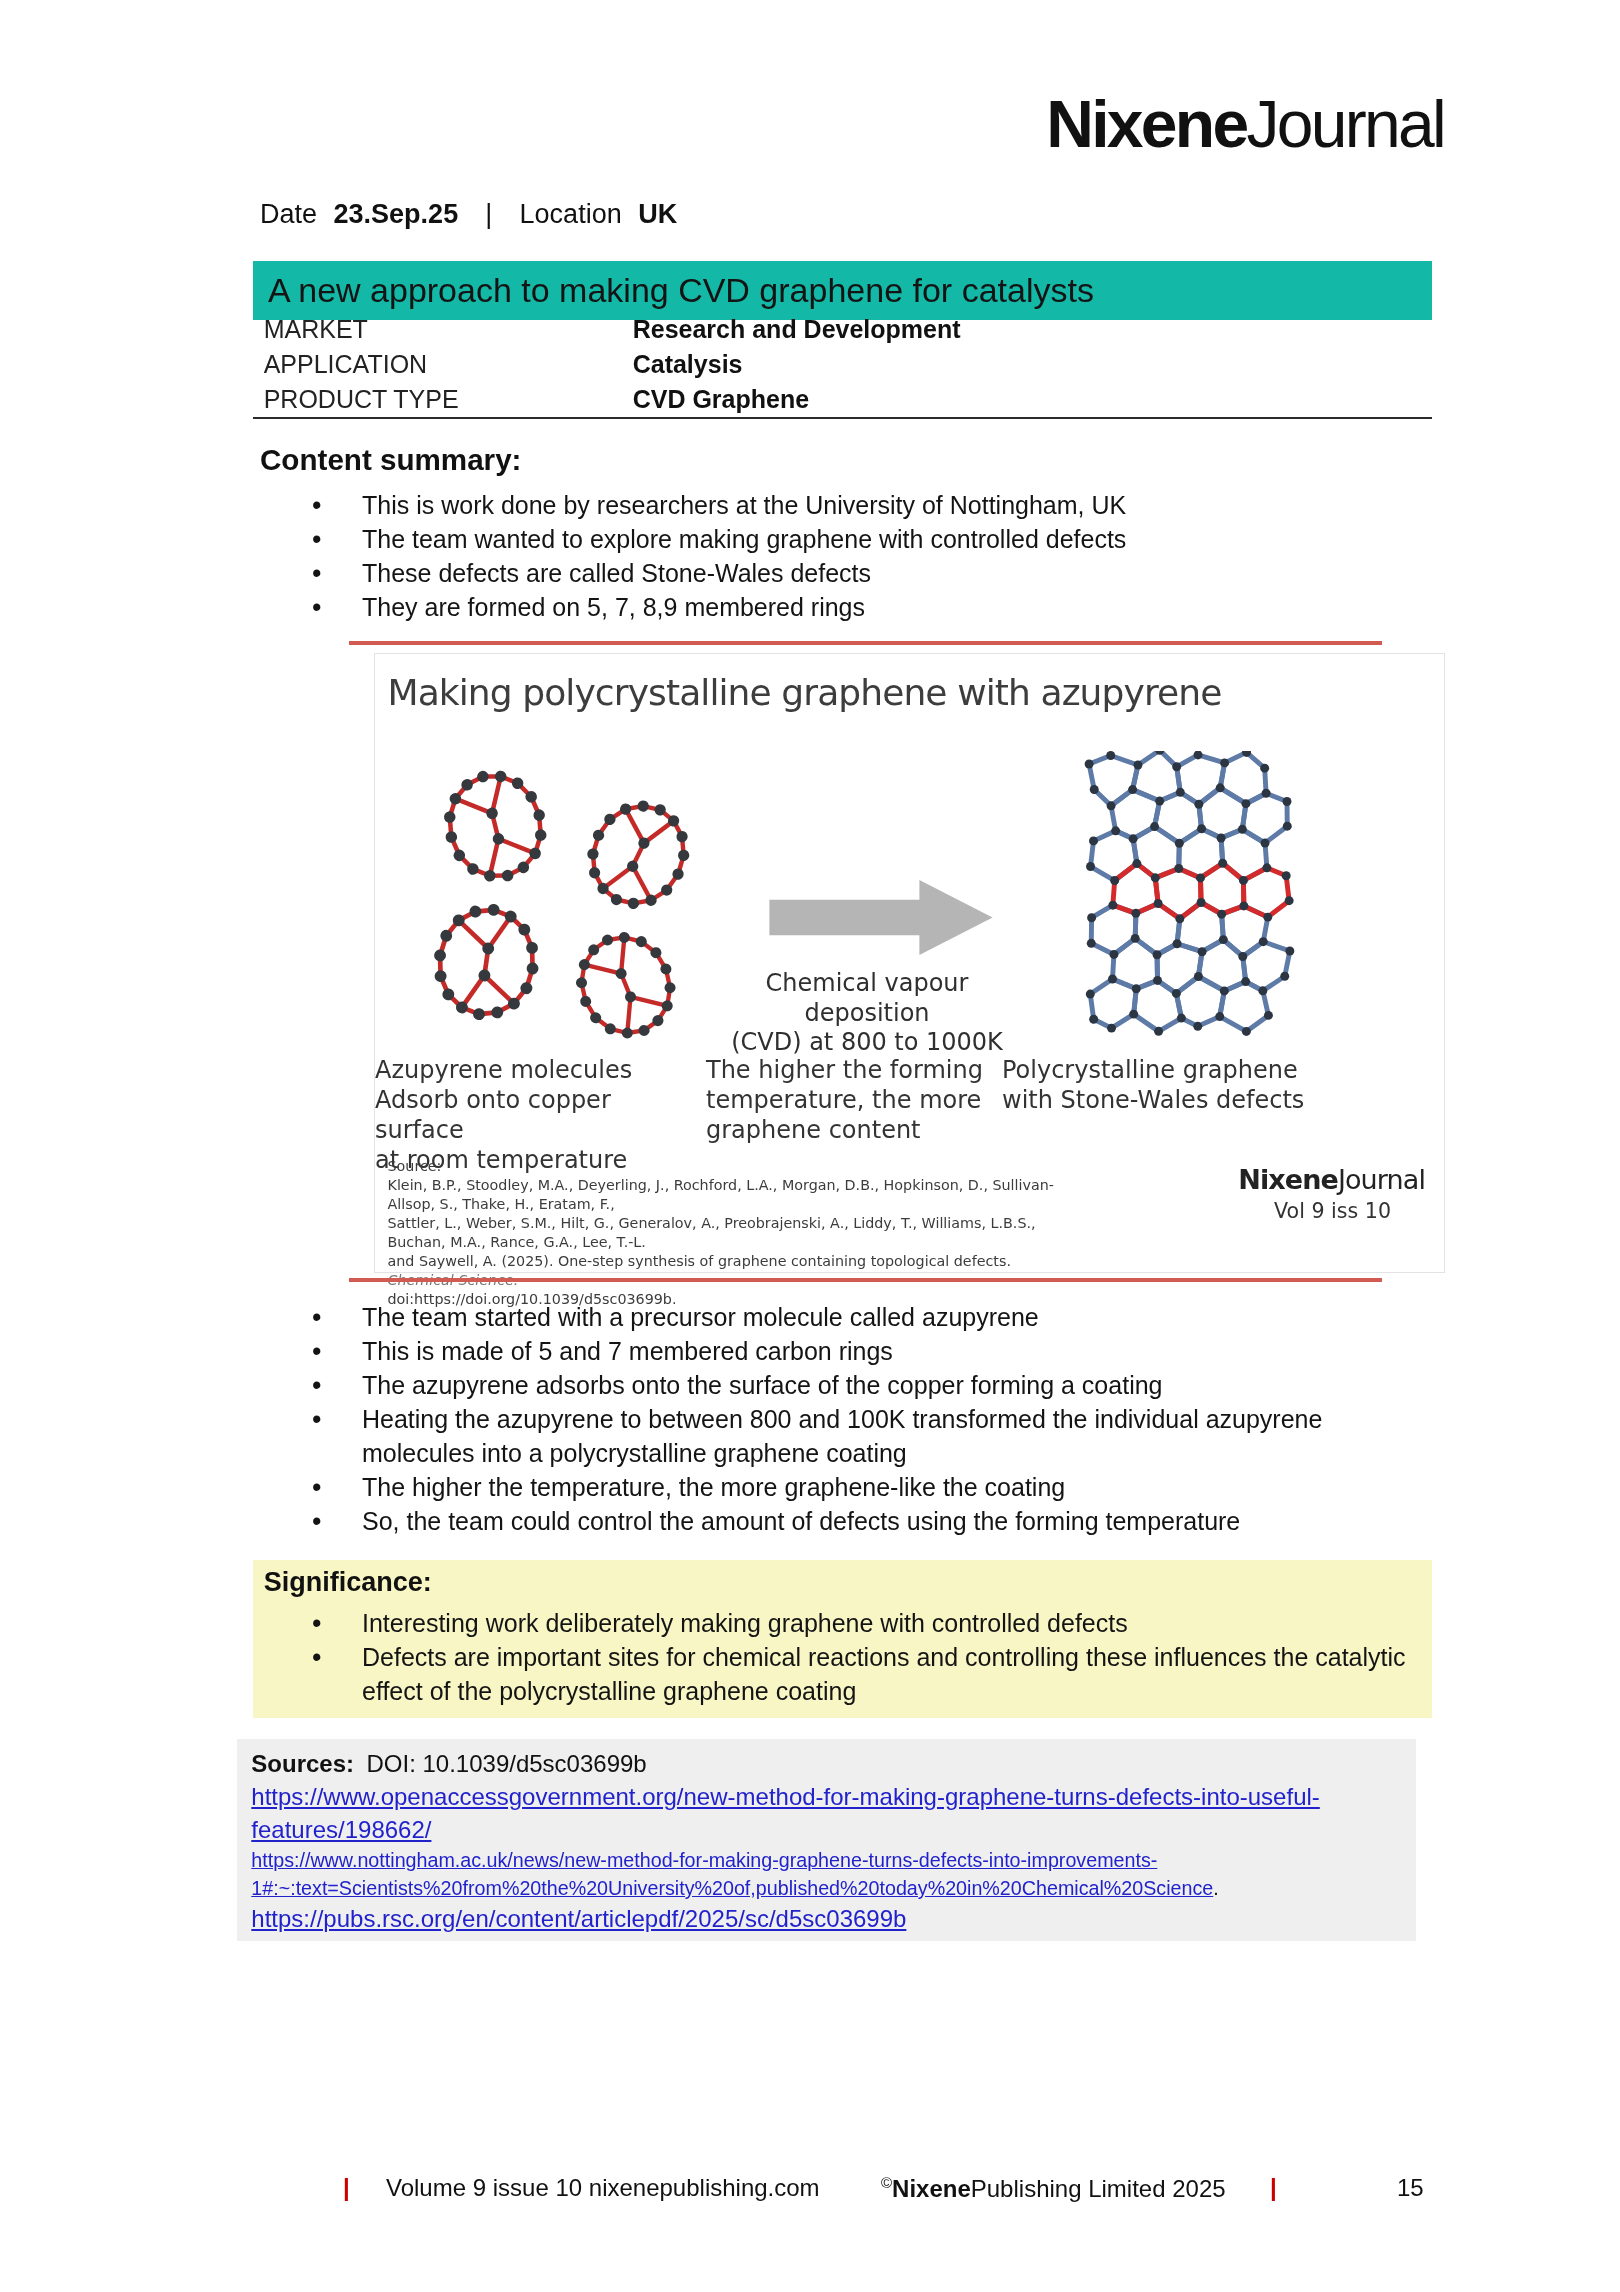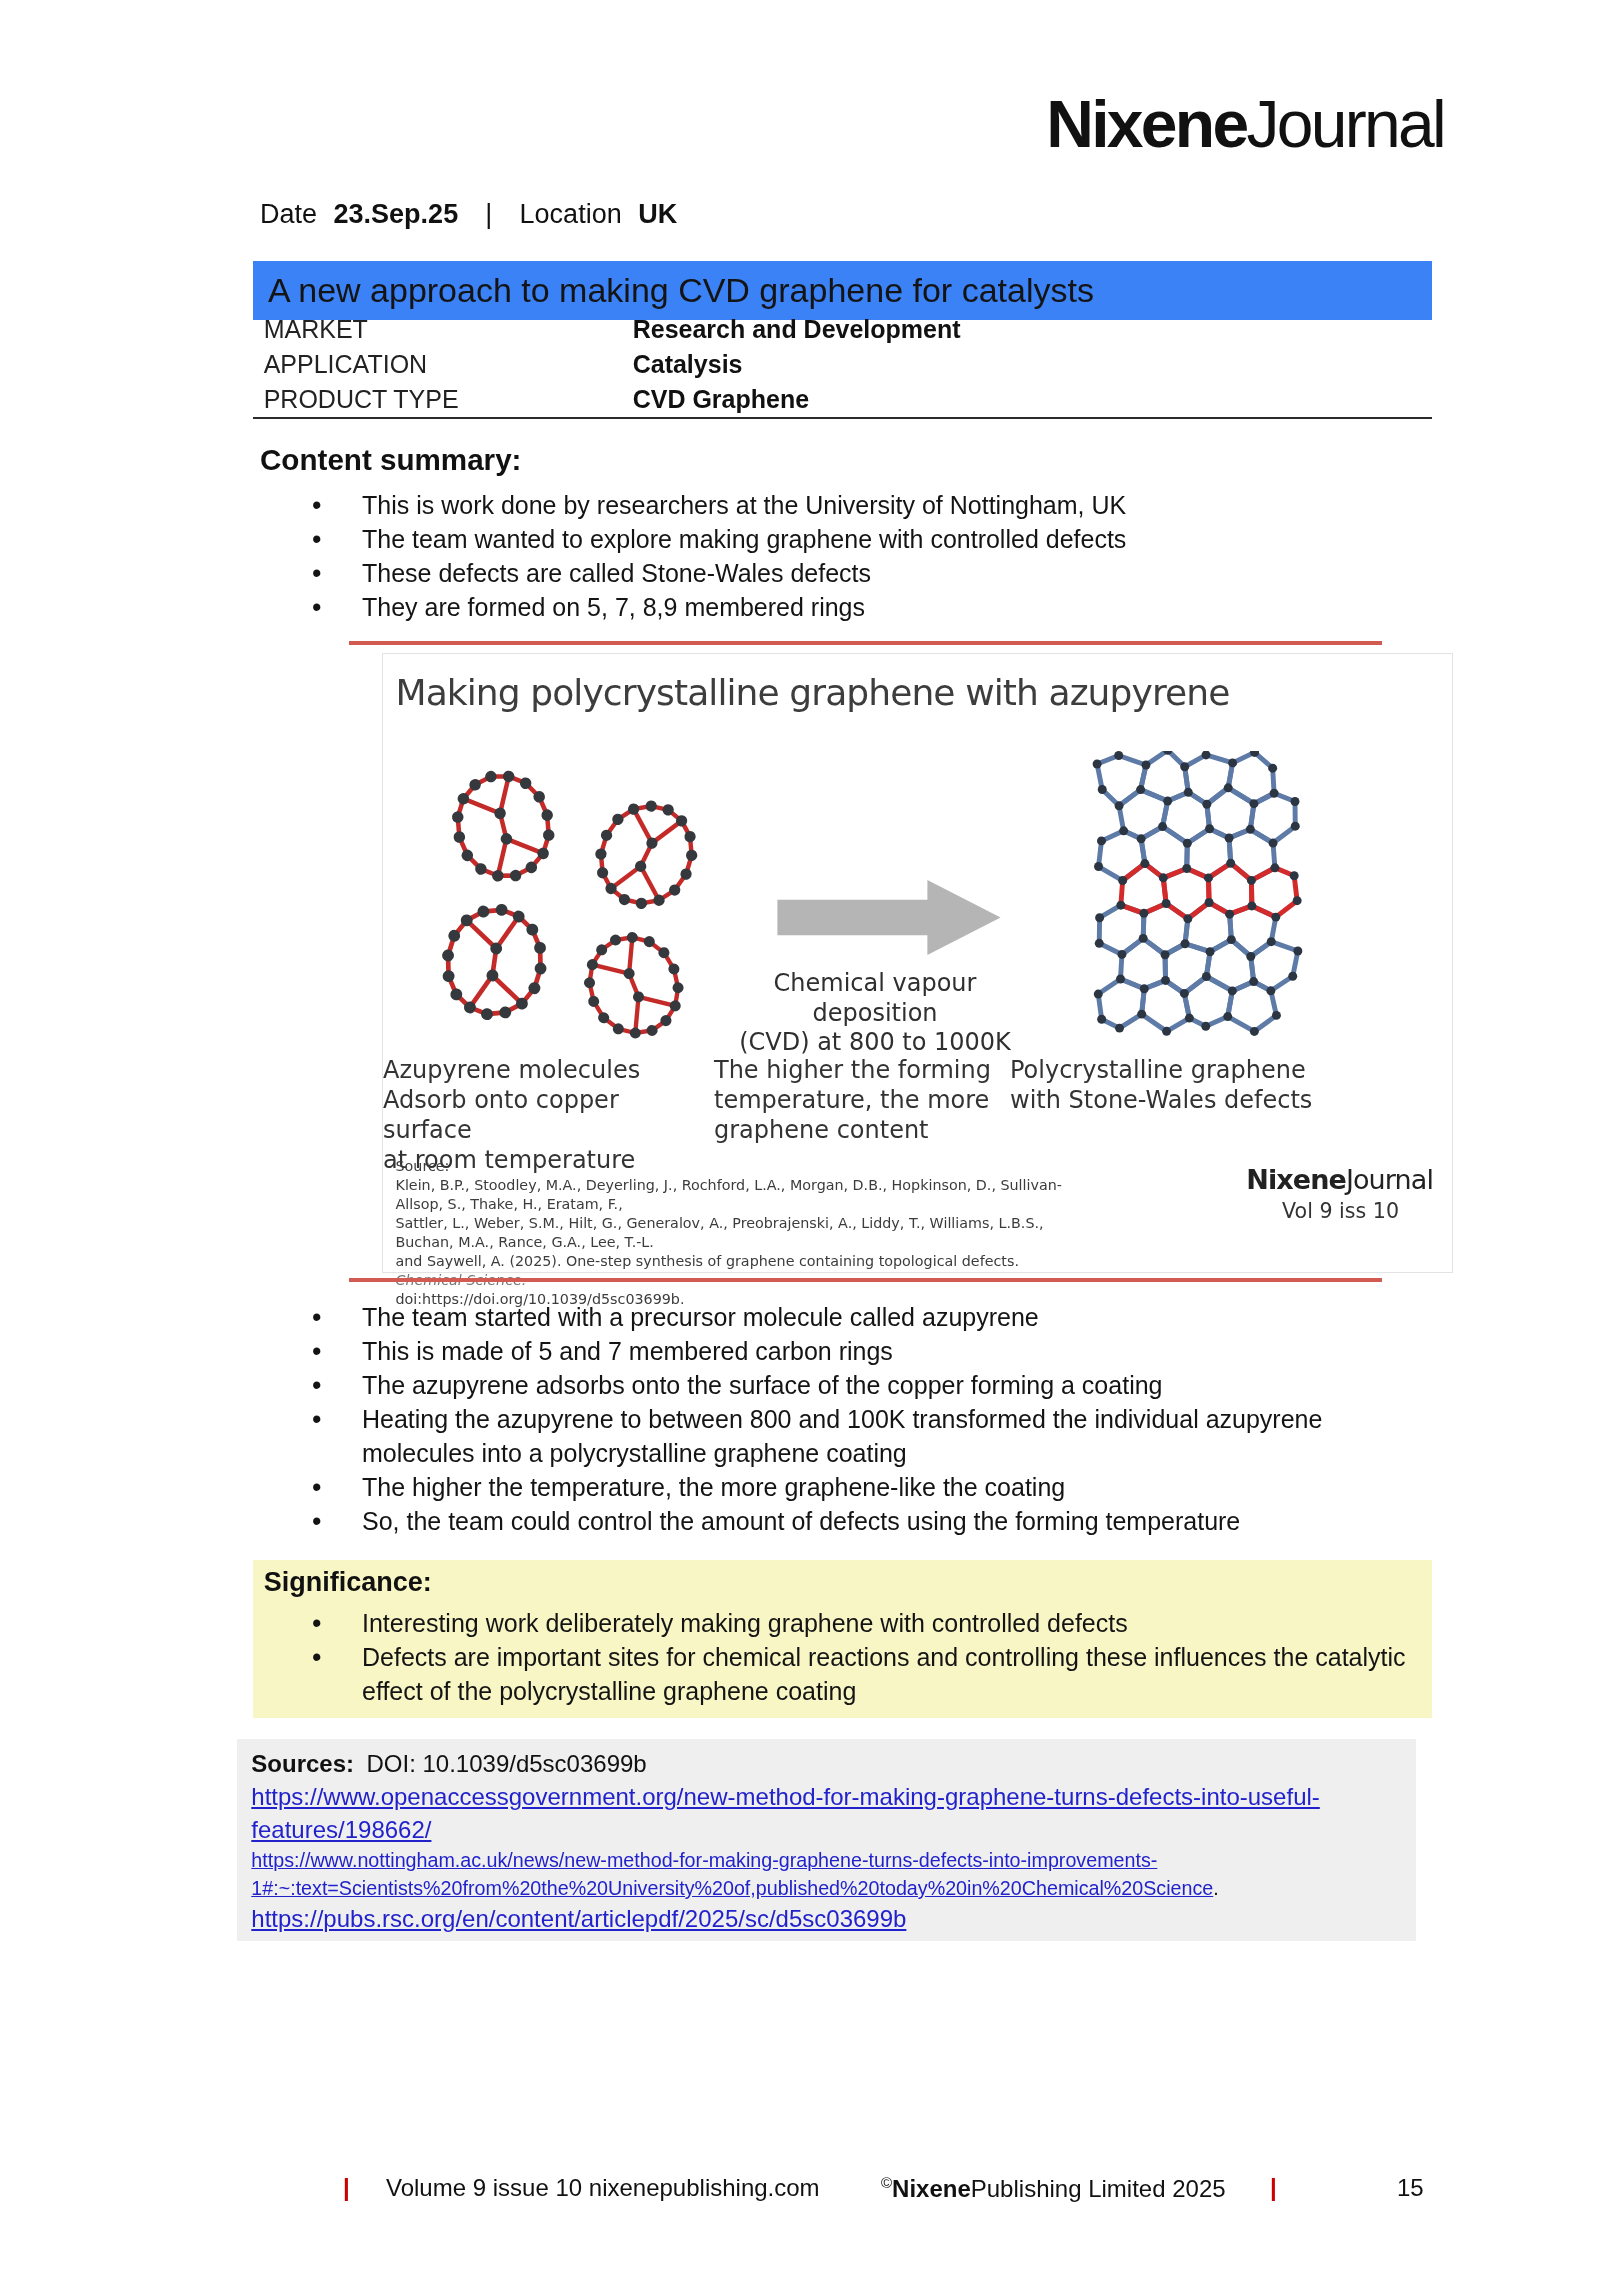--- a/index.html
+++ b/index.html
@@ -11,21 +11,21 @@
   .logo .b{font-weight:700;}
   .logo .l{font-weight:400;}
 
   
   .dateline{position:absolute;left:260px;top:199px;font-size:27px;color:#111;}
   .dateline .bold{font-weight:700;}
   .dateline .sep{margin:0 19.7px;font-weight:400;}
   .dateline .lbl{margin-right:9px;margin-top:24px;}
 
   
-  .titlebar{position:absolute;left:253px;top:261px;width:1179px;height:59px;background:#3b82f6;
+  .titlebar{position:absolute;left:253px;top:261px;width:1179px;height:59px;background:#14b8a6;
             display:flex;align-items:center;}
   .titlebar .t{font-size:34px;color:#141414;padding-left:15px;}
 
   
   .meta{position:absolute;left:253px;top:312px;width:1179px;border-bottom:2.7px solid #2b2b2b;}
   .meta-row{display:flex;height:35px;align-items:center;}
   .meta-row .k{width:369px;padding-left:10.7px;font-size:25px;color:#222;}
   .meta-row .v{font-size:25px;font-weight:700;color:#111;}
 
   .cs-heading{position:absolute;left:260px;top:443px;font-size:29.6px;font-weight:700;color:#111;}
@@ -34,21 +34,21 @@
   ul.blist li{position:relative;padding-left:109px;font-size:25px;line-height:34px;color:#141414;}
   ul.blist li::before{content:"\2022";position:absolute;left:59px;top:0;font-size:27px;}
   .blist1{position:absolute;left:253px;top:488px;width:1179px;}
   .blist2{position:absolute;left:253px;top:1300px;width:1179px;}
 
   .redrule{position:absolute;left:349px;width:1033px;height:3.6px;background:#D15B50;}
   .rule-top{top:641px;}
   .rule-bottom{top:1278px;}
 
   
-  .figure{position:absolute;left:382px;top:653px;width:1069px;height:618px;background:#fff;
+  .figure{position:absolute;left:374px;top:653px;width:1069px;height:618px;background:#fff;
           border:0.9px solid #e3e3e3;font-family:"DejaVu Sans","Liberation Sans",sans-serif;}
   .fig-title{position:absolute;left:12.5px;top:18px;font-size:36px;color:#3d3d3d;letter-spacing:-0.9px;}
   .mol-svg{position:absolute;left:38px;top:93px;}
   .lat-svg{position:absolute;left:708px;top:97px;}
   .arrow-svg{position:absolute;left:394px;top:226px;}
   .cvd-text{position:absolute;left:340px;top:315px;width:304px;text-align:center;
             font-size:24px;line-height:29.6px;color:#2f2f2f;}
   .fig-cap{position:absolute;top:401px;text-align:left;font-size:24px;line-height:30px;color:#333;}
   .cap1{left:0px;width:322px;}
   .cap2{left:331px;width:313px;}

